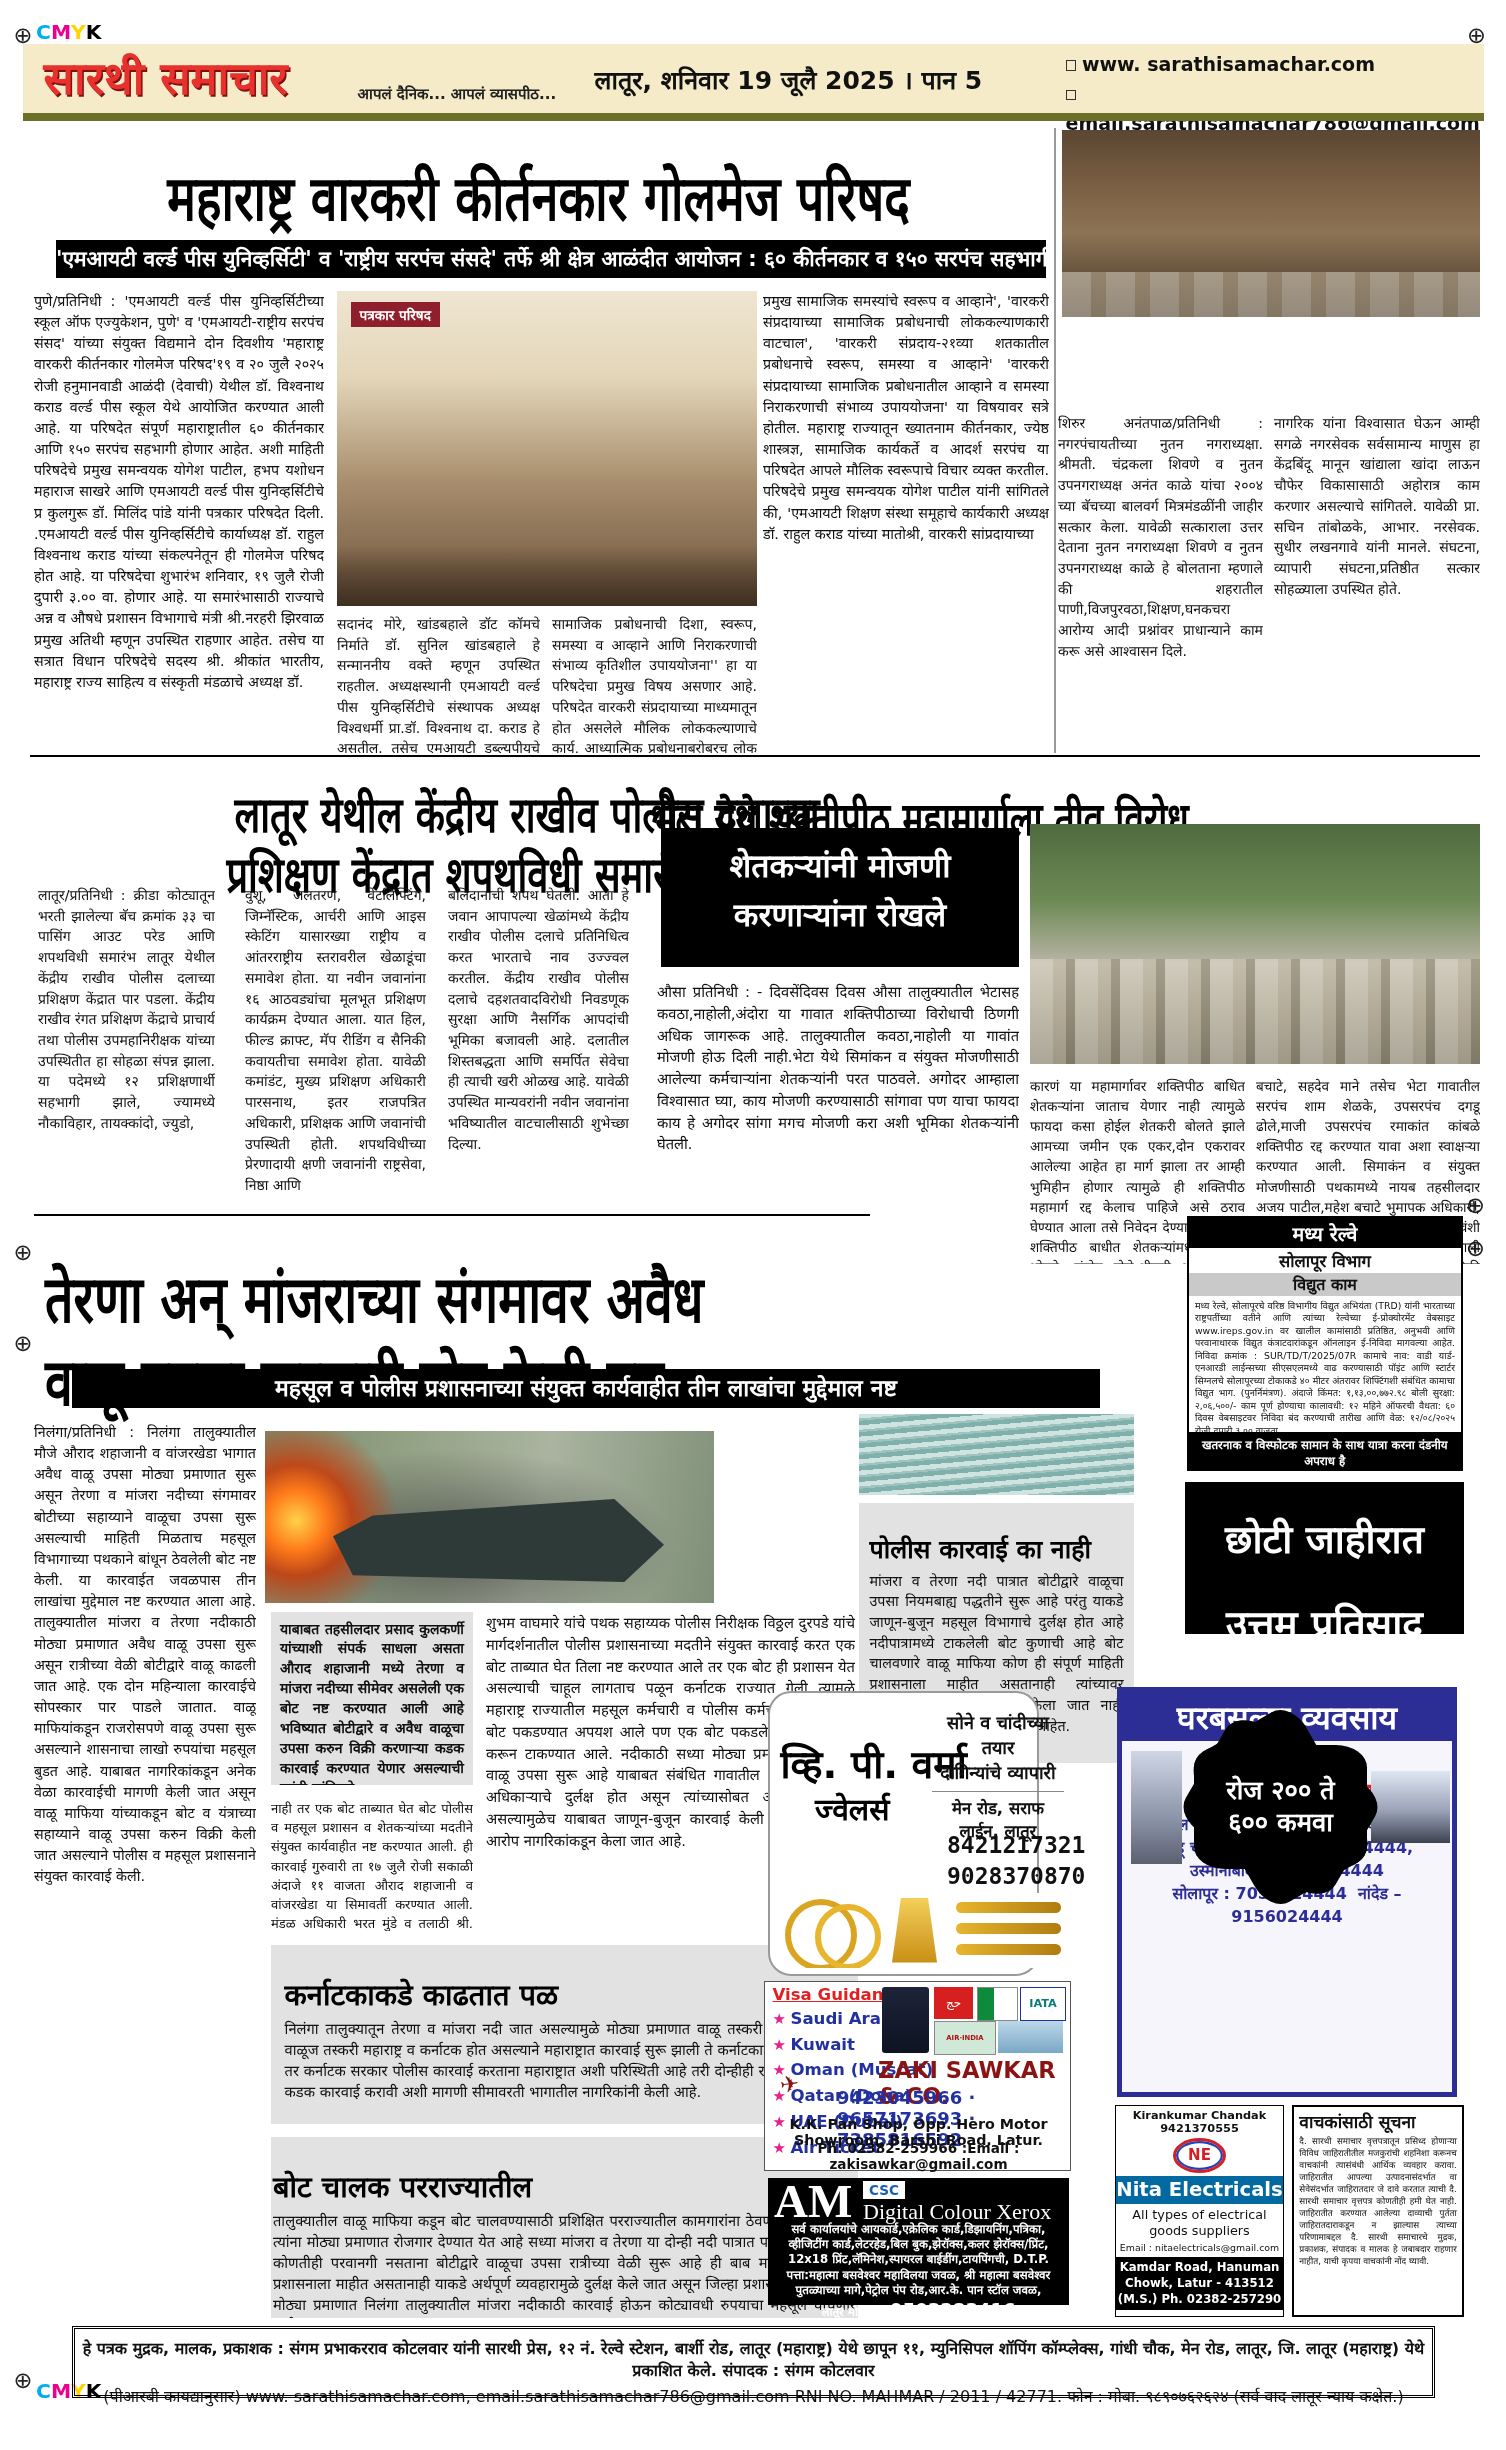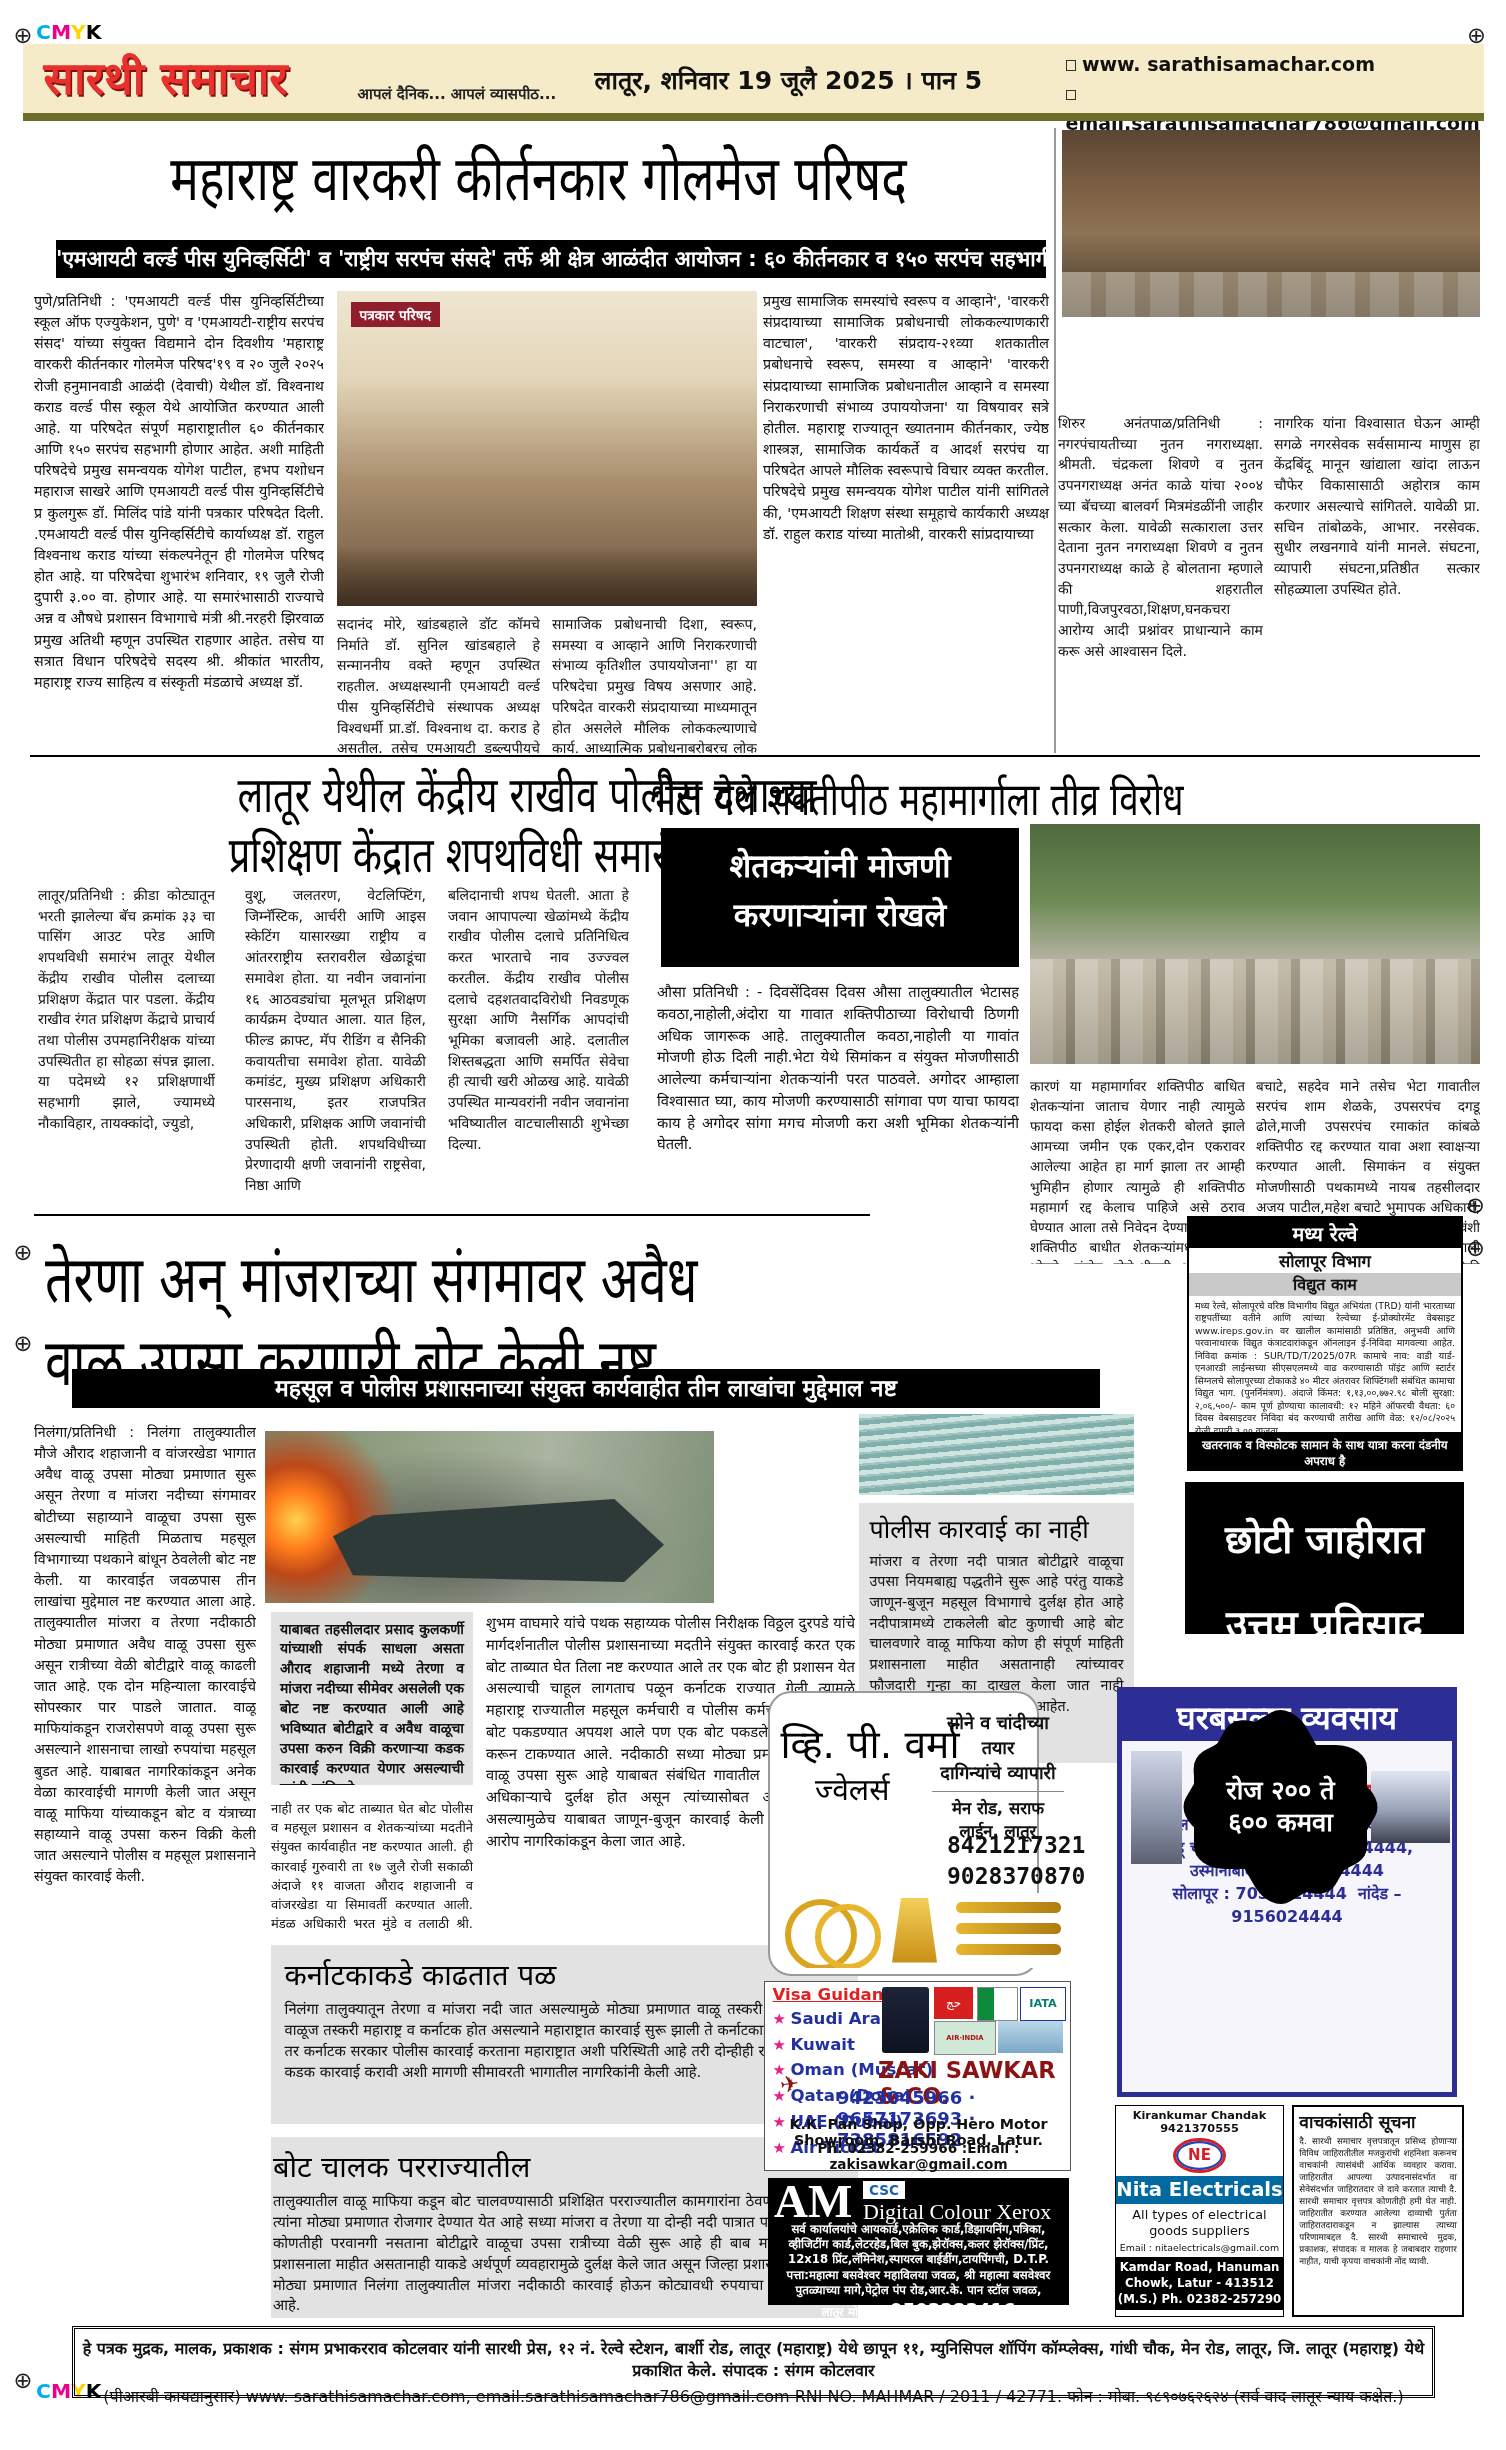--- a/index.html
+++ b/index.html
@@ -2,21 +2,21 @@
 <html style="font-size:12px"><head>
 <meta charset="utf-8">
 <style>
   html,body{margin:0;padding:0;background:#e9e9e9;}
   #page{position:relative;width:1506px;height:2450px;background:#ffffff;
         font-family:"DejaVu Sans",sans-serif;color:#111;overflow:hidden;margin:0 auto;}
   .abs{position:absolute;}
   .ph{position:absolute;overflow:hidden;}
   .col{position:absolute;text-align:justify;line-height:1.48;color:#101010;overflow:hidden;}
   .tall{display:inline-block;transform:scale(1,1.3);transform-origin:center top;white-space:nowrap;}
-  .hl{font-weight:normal;color:#000;}
+  .hl{font-weight:bold;color:#000;margin-top:20px;}
   .blackbar{position:absolute;background:#000;color:#fff;font-weight:bold;text-align:center;}
   .graybox{position:absolute;background:#e2e2e2;overflow:hidden;}
   .crossh{position:absolute;font-size:22.6px;color:#222;line-height:1;}
   .sq{display:inline-block;width:8.3px;height:8.3px;border:1.5px solid #333;margin-right:6px;vertical-align:middle;}
   .rule{position:absolute;background:#000;}
   .vrule{position:absolute;background:#999;width:1.5px;}
   .star{color:#e8218a;font-size:15px;margin-right:4.5px;}
   .adlistitem{color:#2330a0;font-weight:bold;font-size:16.6px;line-height:1.55;}
   .starburst{position:absolute;}
   .starburst .blob{position:absolute;left:0;top:0;width:100%;height:100%;background:#000;border-radius:18%;}

